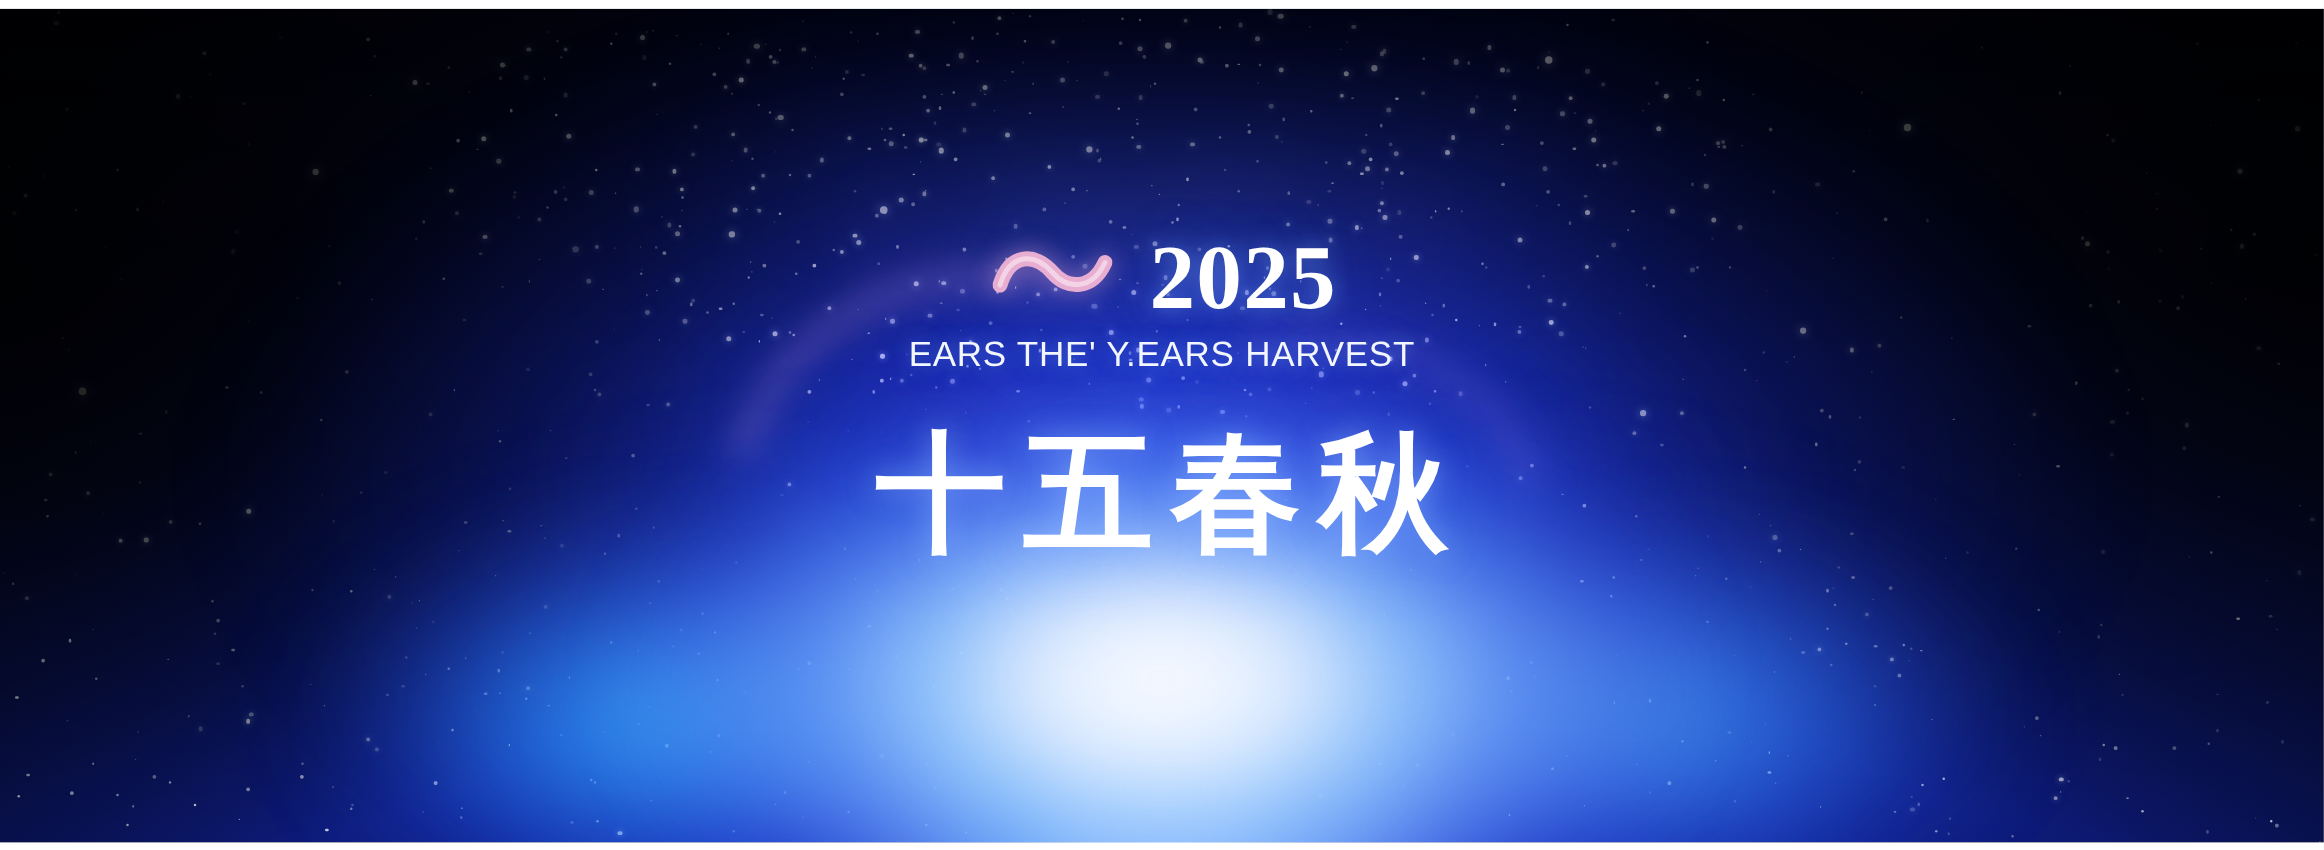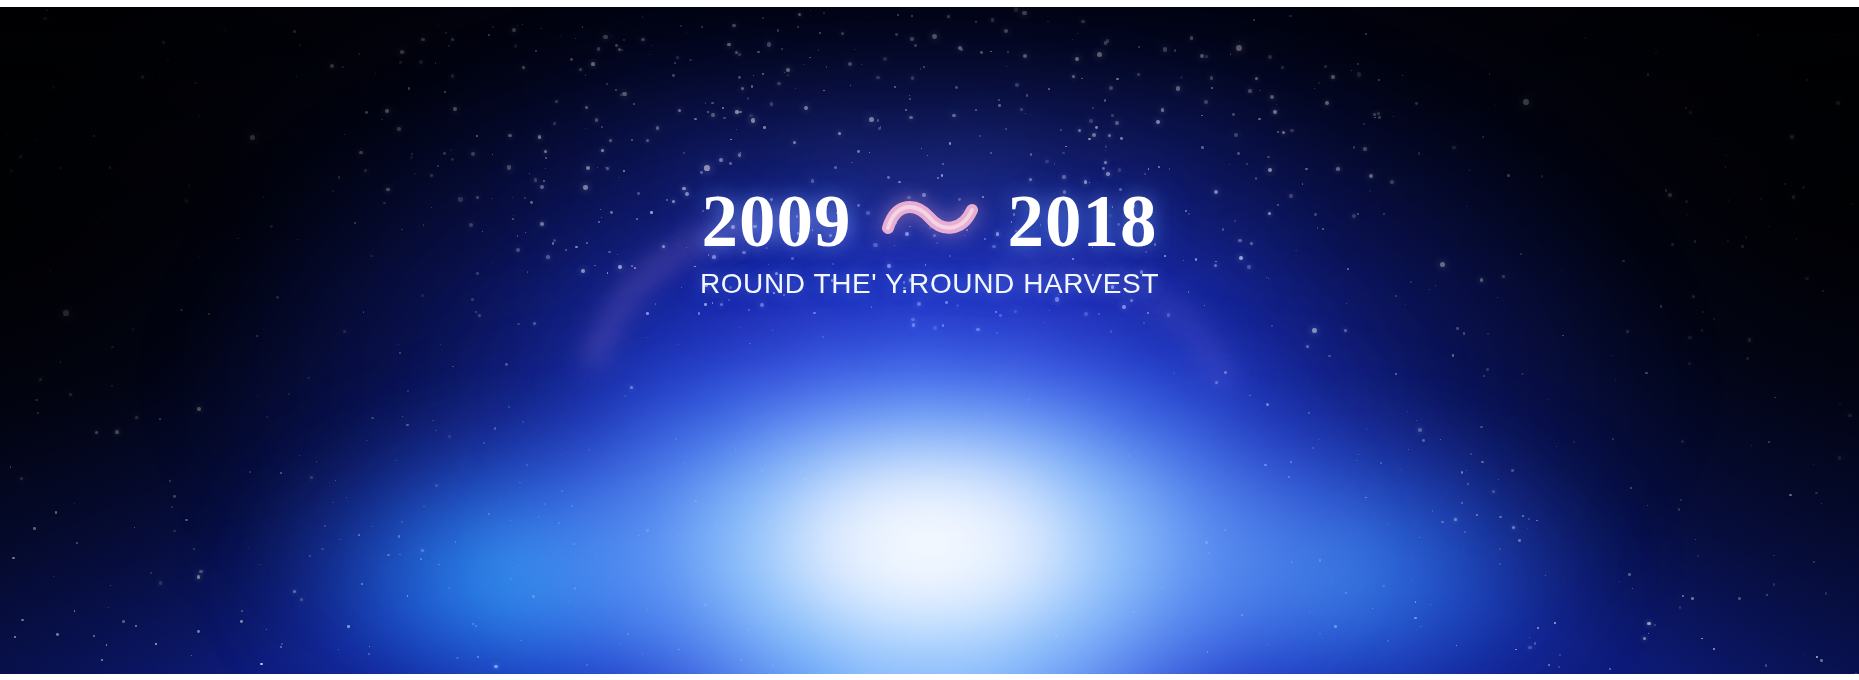--- a/index.html
+++ b/index.html
@@ -1294,34 +1294,34 @@
     <div class="lobe r"></div>
     <div class="arc-violet"></div>
     <div class="arc-violet2"></div>
     <div class="bloom-core2"></div>
     <div class="bloom-core"></div>
   </div>
 
   <div class="content">
 
     <div class="years-row">
-      <span class="year">2009</span>
 
       <span class="tilde-wrap">
         <svg width="96" height="56" viewBox="0 0 96 56" aria-hidden="true">
           <path d="M6 34 C14 8, 34 8, 48 24 C60 38, 80 38, 90 16" fill="none" stroke="#e7aed2" stroke-width="12" stroke-linecap="round"></path>
           <path d="M6 34 C14 8, 34 8, 48 24 C60 38, 80 38, 90 16" fill="none" stroke="#f6d9ea" stroke-width="4" stroke-linecap="round" opacity=".85"></path>
         </svg>
       </span>
 
-      <span class="year">2018</span>
+      <span class="year">2025</span>
     </div>
 
-    <div class="subtitle">ROUND THE' Y.ROUND  HARVEST</div>
+    <div class="subtitle">EARS THE' Y.EARS  HARVEST</div>
 
     <div class="headline">
+      <span class="phrase">十五春秋</span>
     </div>
 
   </div>
 
   <div class="strip top"></div>
   <div class="strip bottom"></div>
 </div>
 
 </body></html>

